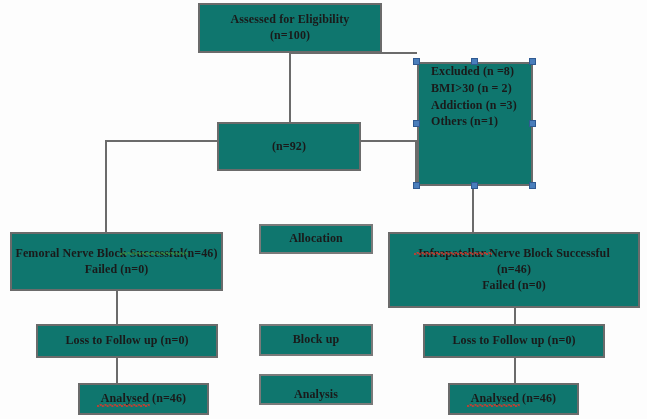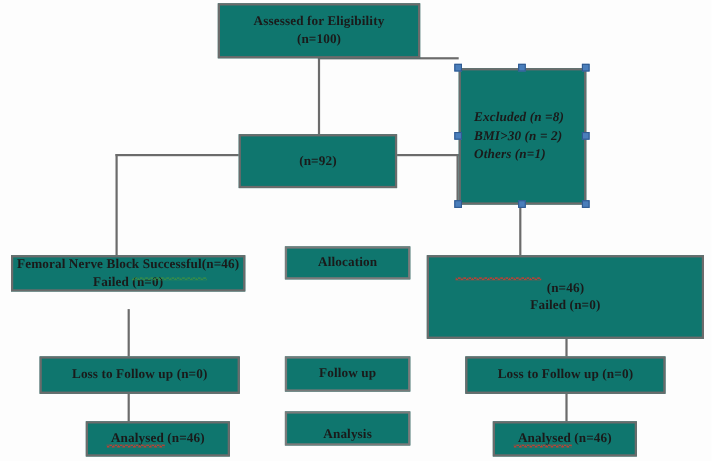--- a/index.html
+++ b/index.html
@@ -35,22 +35,21 @@
     z-index: 3;
   }
   .box .ln { display: block; white-space: nowrap; }
   .box.thin { border-width: 2px; border-color: #7a7a7a; }
 
   
   .box.left {
     align-items: flex-start;
     text-align: left;
     padding-left: 12px;
-    justify-content: center;
-    font-style: italic;
+    justify-content: flex-start;
   }
   .box.left .ln { padding: 0.4px 0; }
 
   
   .conn {
     position: absolute;
     background: #6b6b6b;
     z-index: 1;
   }
   .h { height: 2px; }
@@ -117,58 +116,60 @@
   <div class="conn v" style="left:514px; top:358px; height:25px;"></div>
 
   <div class="box" style="left:198px; top:3px; width:184px; height:50px;">
     <span class="ln">Assessed for Eligibility</span>
     <span class="ln">(n=100)</span>
   </div>
 
   <div class="box left" style="left:417px; top:62px; width:116px; height:124px;">
     <span class="ln">Excluded (n =8)</span>
     <span class="ln">BMI&gt;30 (n = 2)</span>
+    <span class="ln">Addiction (n =3)</span>
     <span class="ln">Others (n=1)</span>
   </div>
 
   <div class="handle" style="left:413px; top:58px;"></div>
   <div class="handle" style="left:471px; top:58px;"></div>
   <div class="handle" style="left:529px; top:58px;"></div>
   <div class="handle" style="left:413px; top:120px;"></div>
   <div class="handle" style="left:529px; top:120px;"></div>
   <div class="handle" style="left:413px; top:182px;"></div>
   <div class="handle" style="left:471px; top:182px;"></div>
   <div class="handle" style="left:529px; top:182px;"></div>
 
   <div class="box" style="left:217px; top:122px; width:144px; height:49px;">
     <span class="ln">(n=92)</span>
   </div>
 
-  <div class="box" style="left:10px; top:232px; width:213px; height:33px;">
+  <div class="box" style="left:10px; top:232px; width:213px; height:59px;">
     <span class="ln">Femoral Nerve Block Successful(n=46)</span>
     <span class="ln">Failed (n=0)</span>
   </div>
   <div class="sq-green" style="left:120px; top:252px; width:68px;"></div>
 
   <div class="box thin" style="left:259px; top:224px; width:114px; height:30px;">
     <span class="ln">Allocation</span>
   </div>
 
   <div class="box" style="left:388px; top:232px; width:252px; height:76px;">
+    <span class="ln">Infrapatellar Nerve Block Successful</span>
     <span class="ln">(n=46)</span>
     <span class="ln">Failed (n=0)</span>
   </div>
   <div class="sq-red" style="left:414px; top:252px; width:78px;"></div>
 
   <div class="box" style="left:36px; top:324px; width:182px; height:34px;">
     <span class="ln">Loss to Follow up (n=0)</span>
   </div>
 
   <div class="box thin" style="left:259px; top:324px; width:114px; height:32px;">
-    <span class="ln">Follow up</span>
+    <span class="ln">Block up</span>
   </div>
 
   <div class="box" style="left:423px; top:324px; width:182px; height:34px;">
     <span class="ln">Loss to Follow up (n=0)</span>
   </div>
 
   <div class="box" style="left:78px; top:383px; width:131px; height:32px;">
     <span class="ln">Analysed (n=46)</span>
   </div>
   <div class="sq-red" style="left:97px; top:404px; width:53px;"></div>

